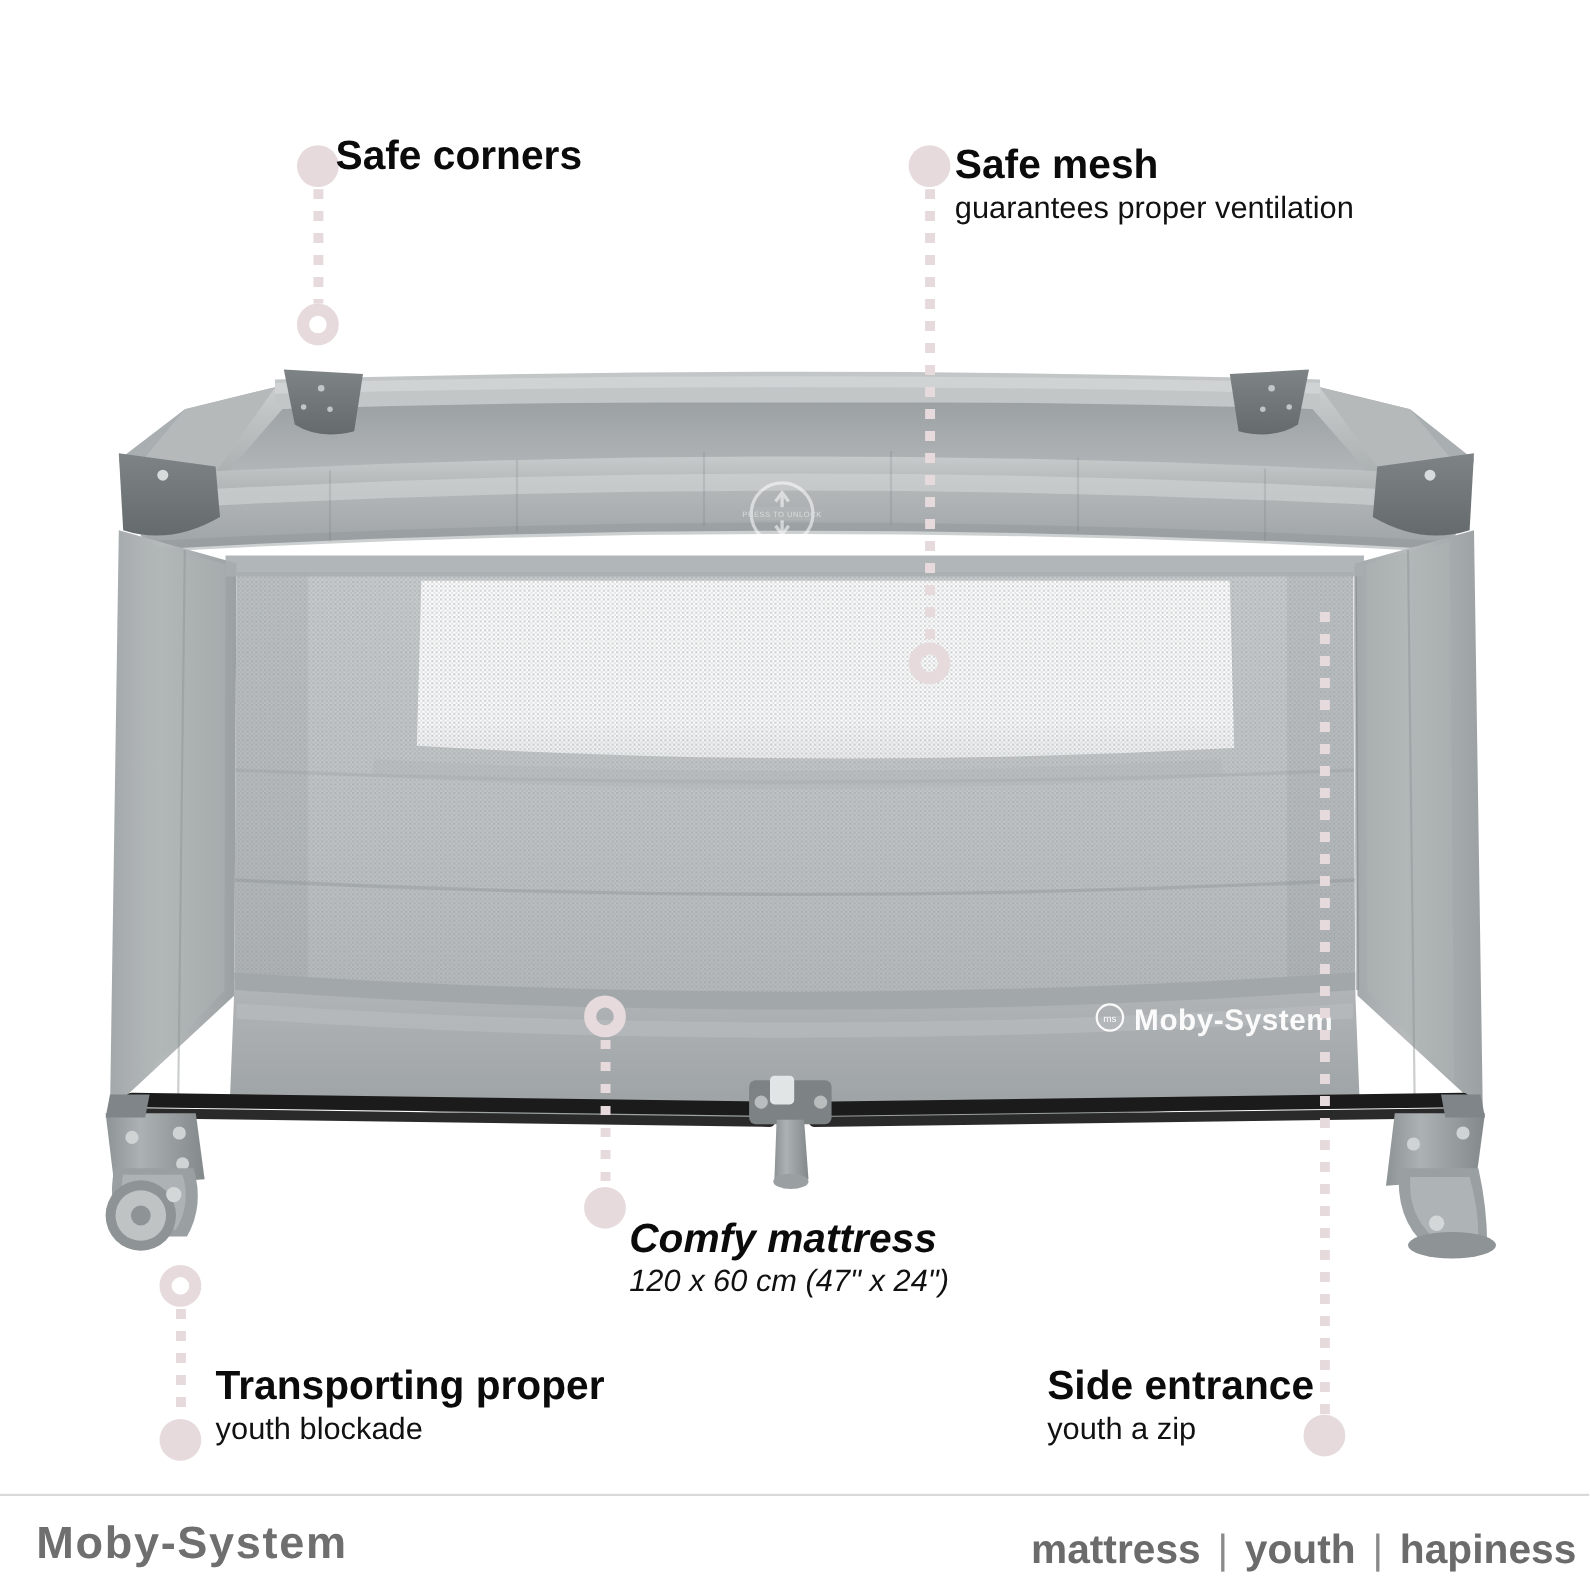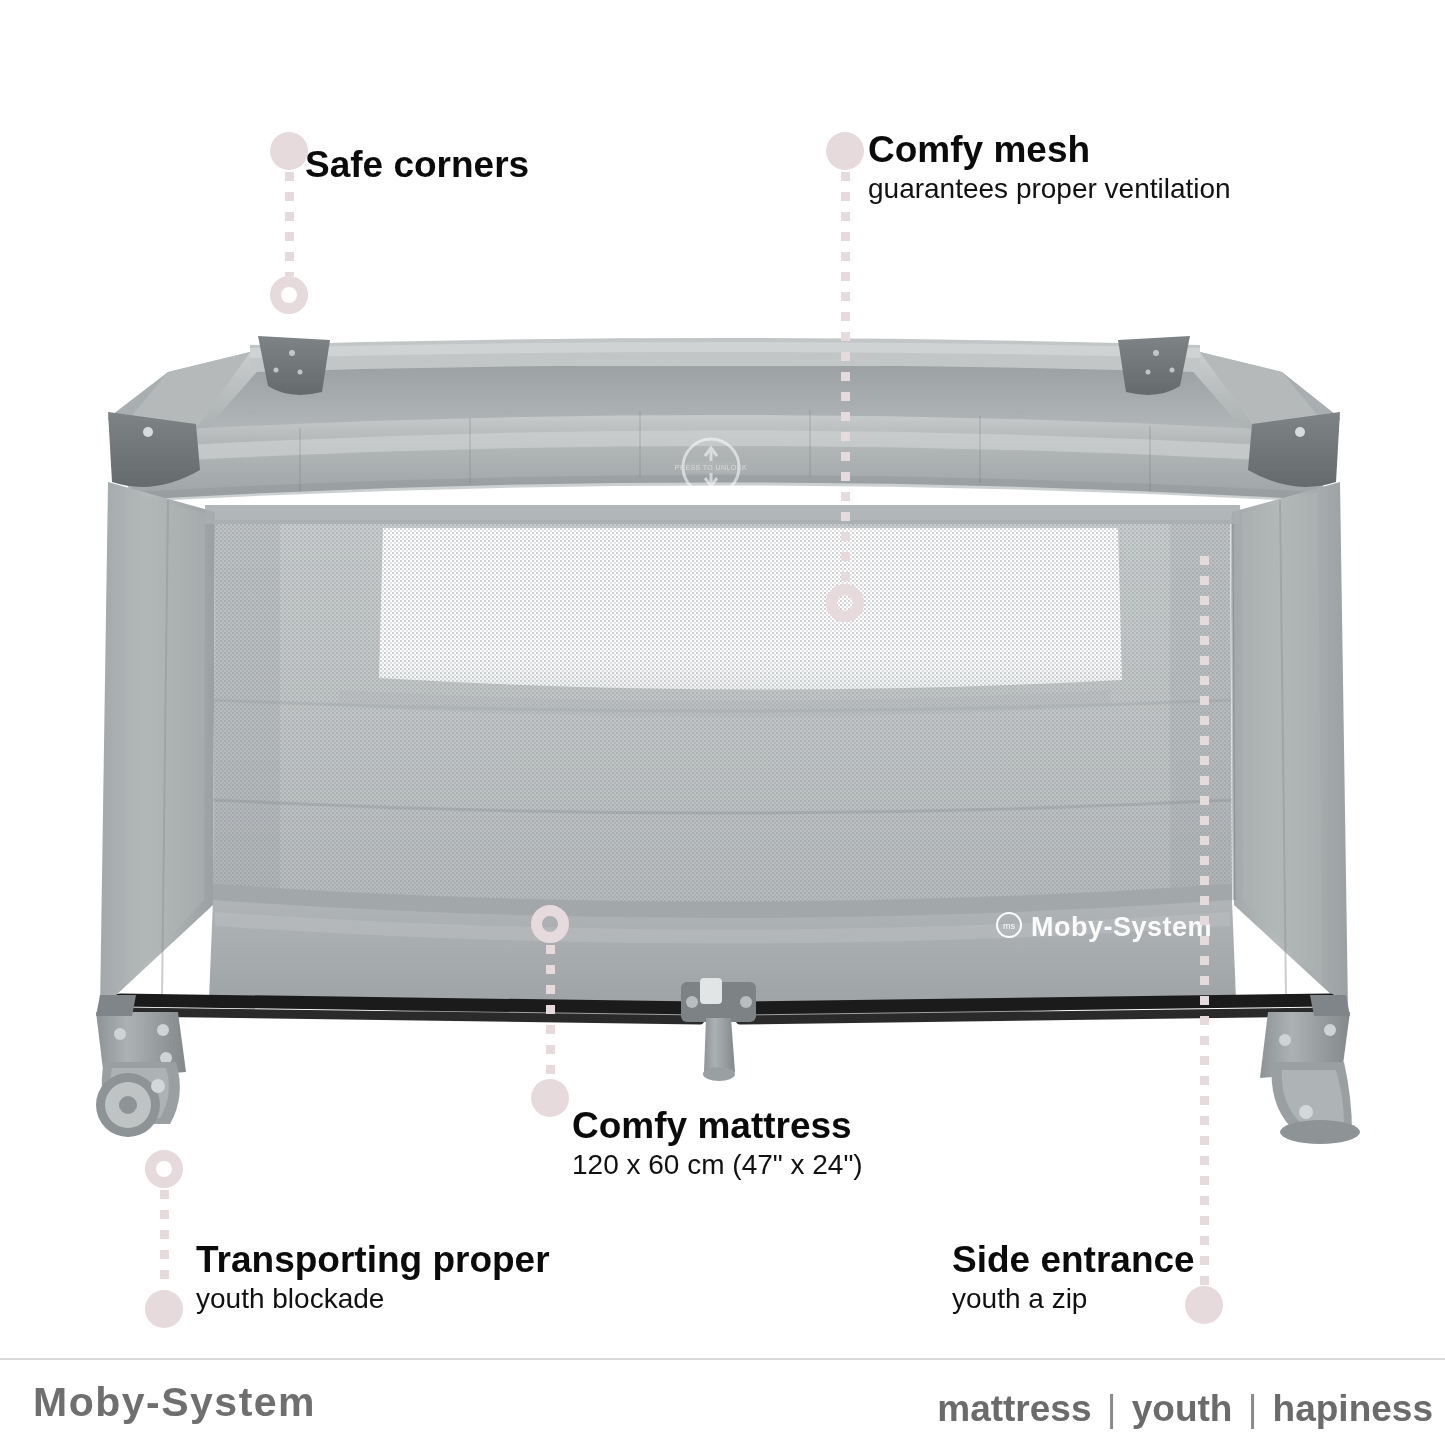--- a/index.html
+++ b/index.html
@@ -28,23 +28,23 @@
     white-space: nowrap;
   }
   .callout .sub {
     font-weight: normal;
     color: #111111;
     font-size: 28px;
     line-height: 1.2;
     white-space: nowrap;
   }
 
-  #callout-safe-corners { left: 305px; top: 143px; }
+  #callout-safe-corners { left: 305px; top: 120px; }
   #callout-wide-mesh    { left: 868px; top: 128px; }
-  #callout-comfy        { left: 572px; top: 1104px; }
+  #callout-comfy        { left: 572px; top: 1104px; font-style: italic; }
   #callout-wheels       { left: 196px; top: 1238px; }
   #callout-side-entrance{ left: 952px; top: 1238px; text-align: left; }
 
   
   .connector { position: absolute; }
   .conn-line {
     position: absolute;
     width: 9px;
     left: 50%;
     margin-left: -4.5px;
@@ -335,21 +335,21 @@
   <div class="connector" id="conn-side-entrance" style="left:1185px; top:556px; width:38px; height:770px;">
     <div class="conn-line" style="top:0; height:730px;"></div>
     <div class="dot-filled" style="top:730px;"></div>
   </div>
 
   <div class="callout" id="callout-safe-corners">
     <div class="title">Safe corners</div>
   </div>
 
   <div class="callout" id="callout-wide-mesh">
-    <div class="title">Comfy mesh</div>
+    <div class="title">Safe mesh</div>
     <div class="sub">guarantees proper ventilation</div>
   </div>
 
   <div class="callout" id="callout-comfy">
     <div class="title">Comfy mattress</div>
     <div class="sub">120 x 60 cm (47" x 24")</div>
   </div>
 
   <div class="callout" id="callout-wheels">
     <div class="title">Transporting proper</div>

